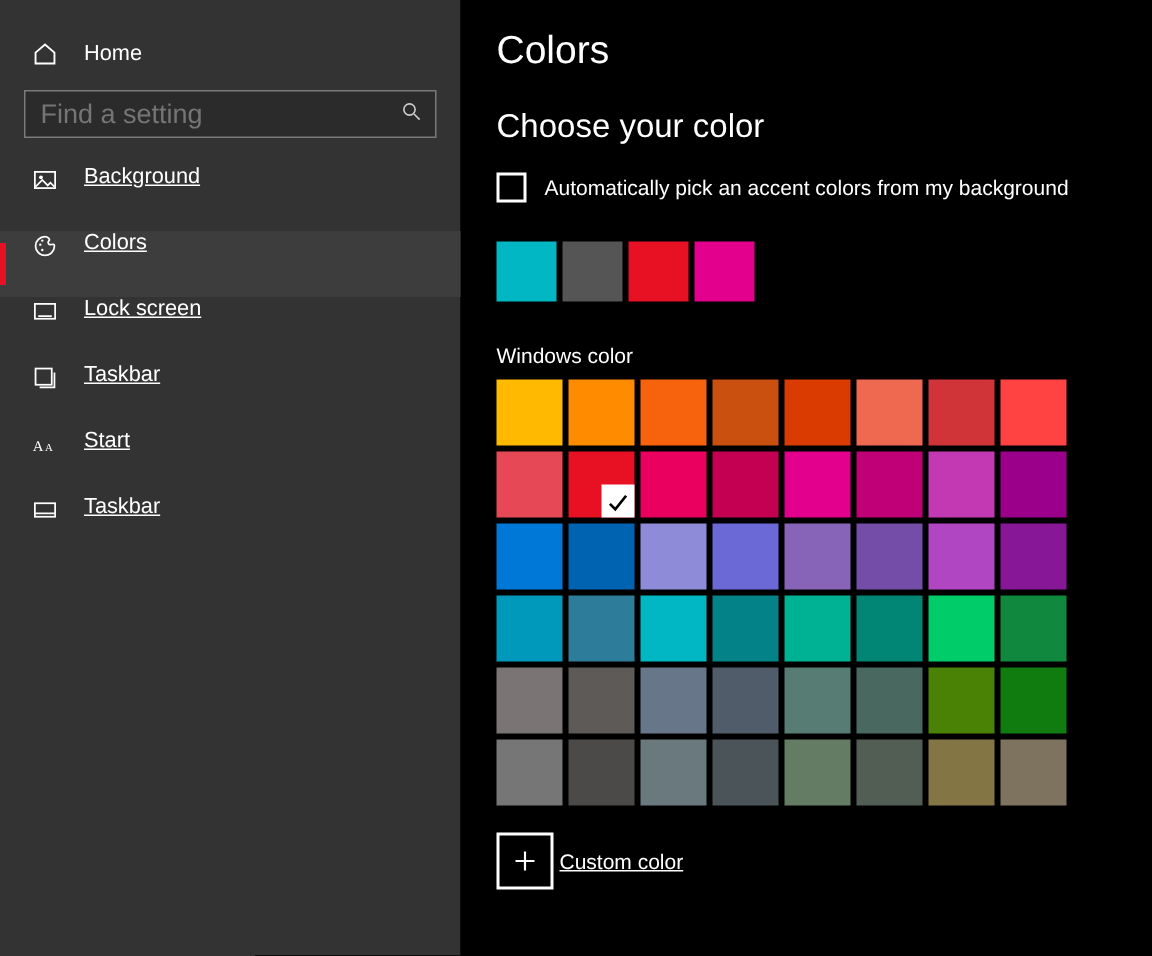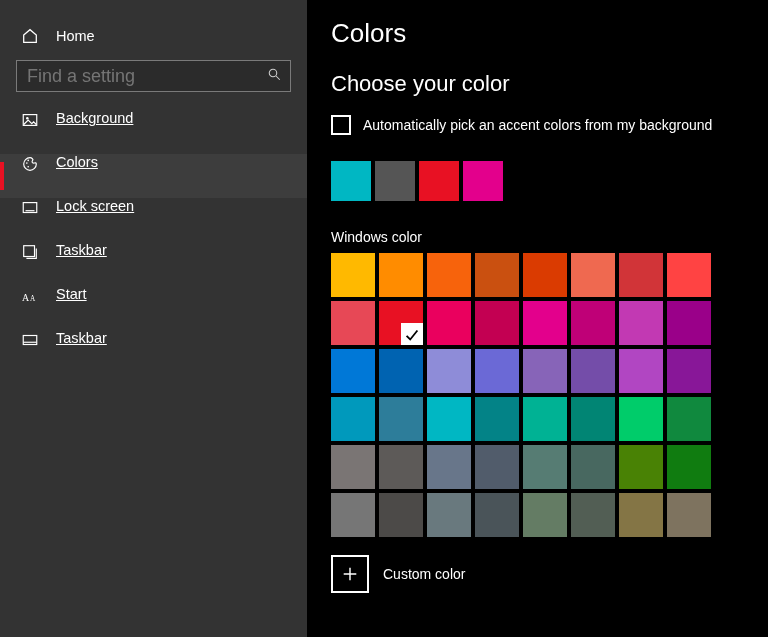--- a/index.html
+++ b/index.html
@@ -91,21 +91,21 @@
     width: 22px; height: 22px;
     background: #fff;
   }
   .g-swatch .chk {
     position: absolute;
     bottom: 1px; right: 2px;
     width: 18px; height: 18px;
     z-index: 2;
     display: block;
   }
-  .custom-row { display: flex; align-items: center; gap: 14px; cursor: pointer; }
+  .custom-row { display: flex; align-items: center; gap: 4px; cursor: pointer; text-decoration: underline; }
   .plus-box { width: 38px; height: 38px; border: 2px solid #fff; display: flex; align-items: center; justify-content: center; }
 </style>
 </head>
 <body>
 
 <div class="sidebar">
 
   <div class="home-row">
     <span class="icon-box">
       <svg viewBox="0 0 20 20" width="18" height="18" stroke="#fff" stroke-width="1.4" fill="none">

